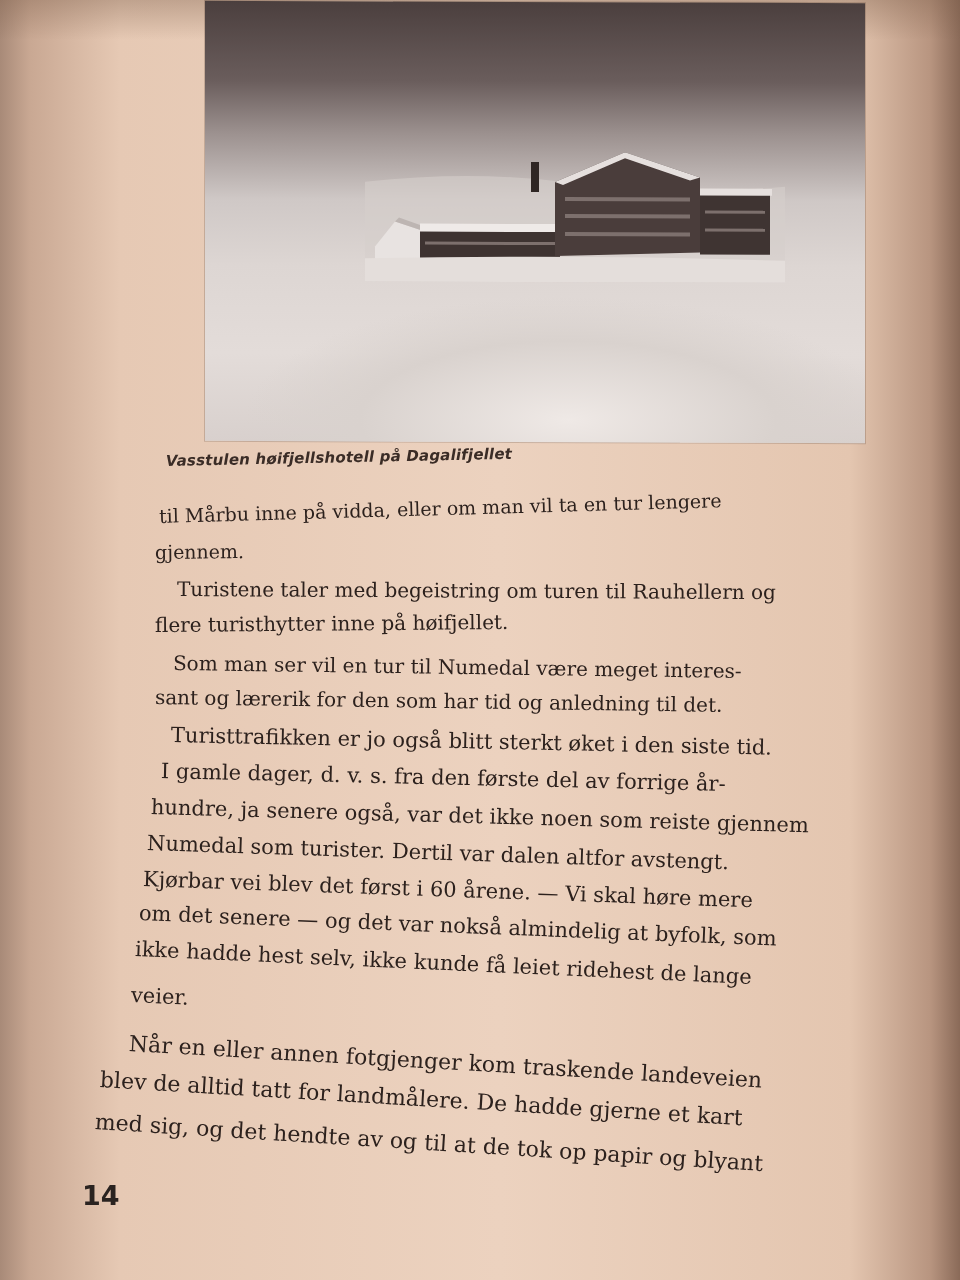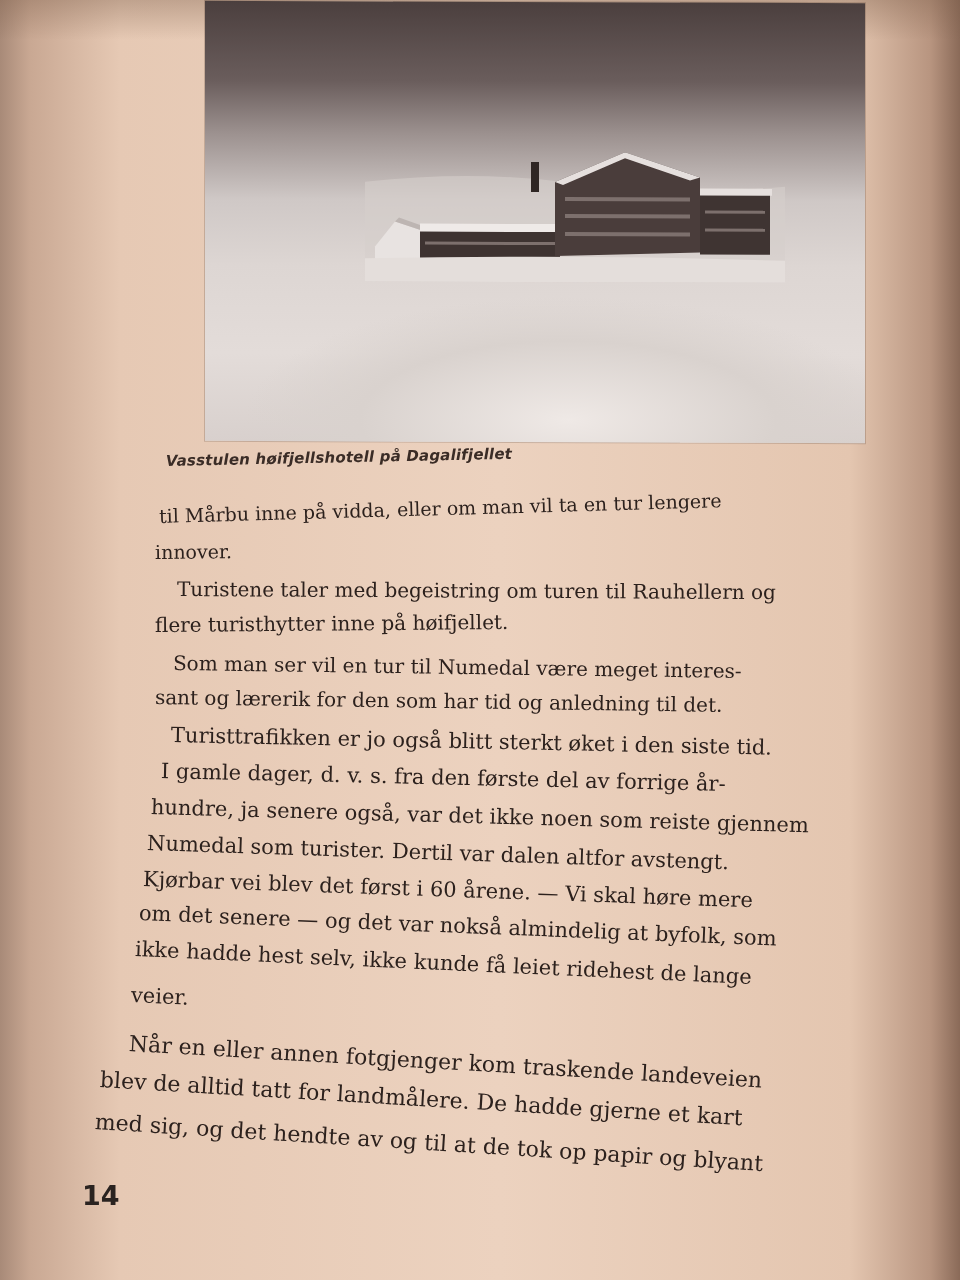--- a/index.html
+++ b/index.html
@@ -76,21 +76,21 @@
 
     <path d="M-170 112 Q 150 100 420 108 L 520 130 L -170 130 Z" fill="#e4dedb"></path>
   </svg>
 </div>
 
 <div class="caption">Vasstulen høifjellshotell på Dagalifjellet</div>
 
 <div class="body-text">
 
   <div class="line" style="left:4px;top:0px;font-size:19px;transform:rotate(-1.6deg);">til Mårbu inne på vidda, eller om man vil ta en tur lengere</div>
-  <div class="line" style="left:0px;top:36px;font-size:19px;transform:rotate(-0.6deg);">innover.</div>
+  <div class="line" style="left:0px;top:36px;font-size:19px;transform:rotate(-0.6deg);">gjennem.</div>
 
   <div class="line" style="left:22px;top:72px;font-size:20px;transform:rotate(0.3deg);">Turistene taler med begeistring om turen til Rauhellern og</div>
   <div class="line" style="left:0px;top:108px;font-size:20px;transform:rotate(-0.5deg);">flere turisthytter inne på høifjellet.</div>
 
   <div class="line" style="left:18px;top:146px;font-size:20px;transform:rotate(0.8deg);">Som man ser vil en tur til Numedal være meget interes-</div>
   <div class="line" style="left:0px;top:180px;font-size:20px;transform:rotate(0.8deg);">sant og lærerik for den som har tid og anledning til det.</div>
 
   <div class="line" style="left:16px;top:218px;font-size:21px;transform:rotate(1.2deg);">Turisttrafikken er jo også blitt sterkt øket i den siste tid.</div>
   <div class="line" style="left:6px;top:254px;font-size:21px;transform:rotate(1.3deg);">I gamle dager, d. v. s. fra den første del av forrige år-</div>
   <div class="line" style="left:-4px;top:290px;font-size:21px;transform:rotate(1.6deg);">hundre, ja senere også, var det ikke noen som reiste gjennem</div>

